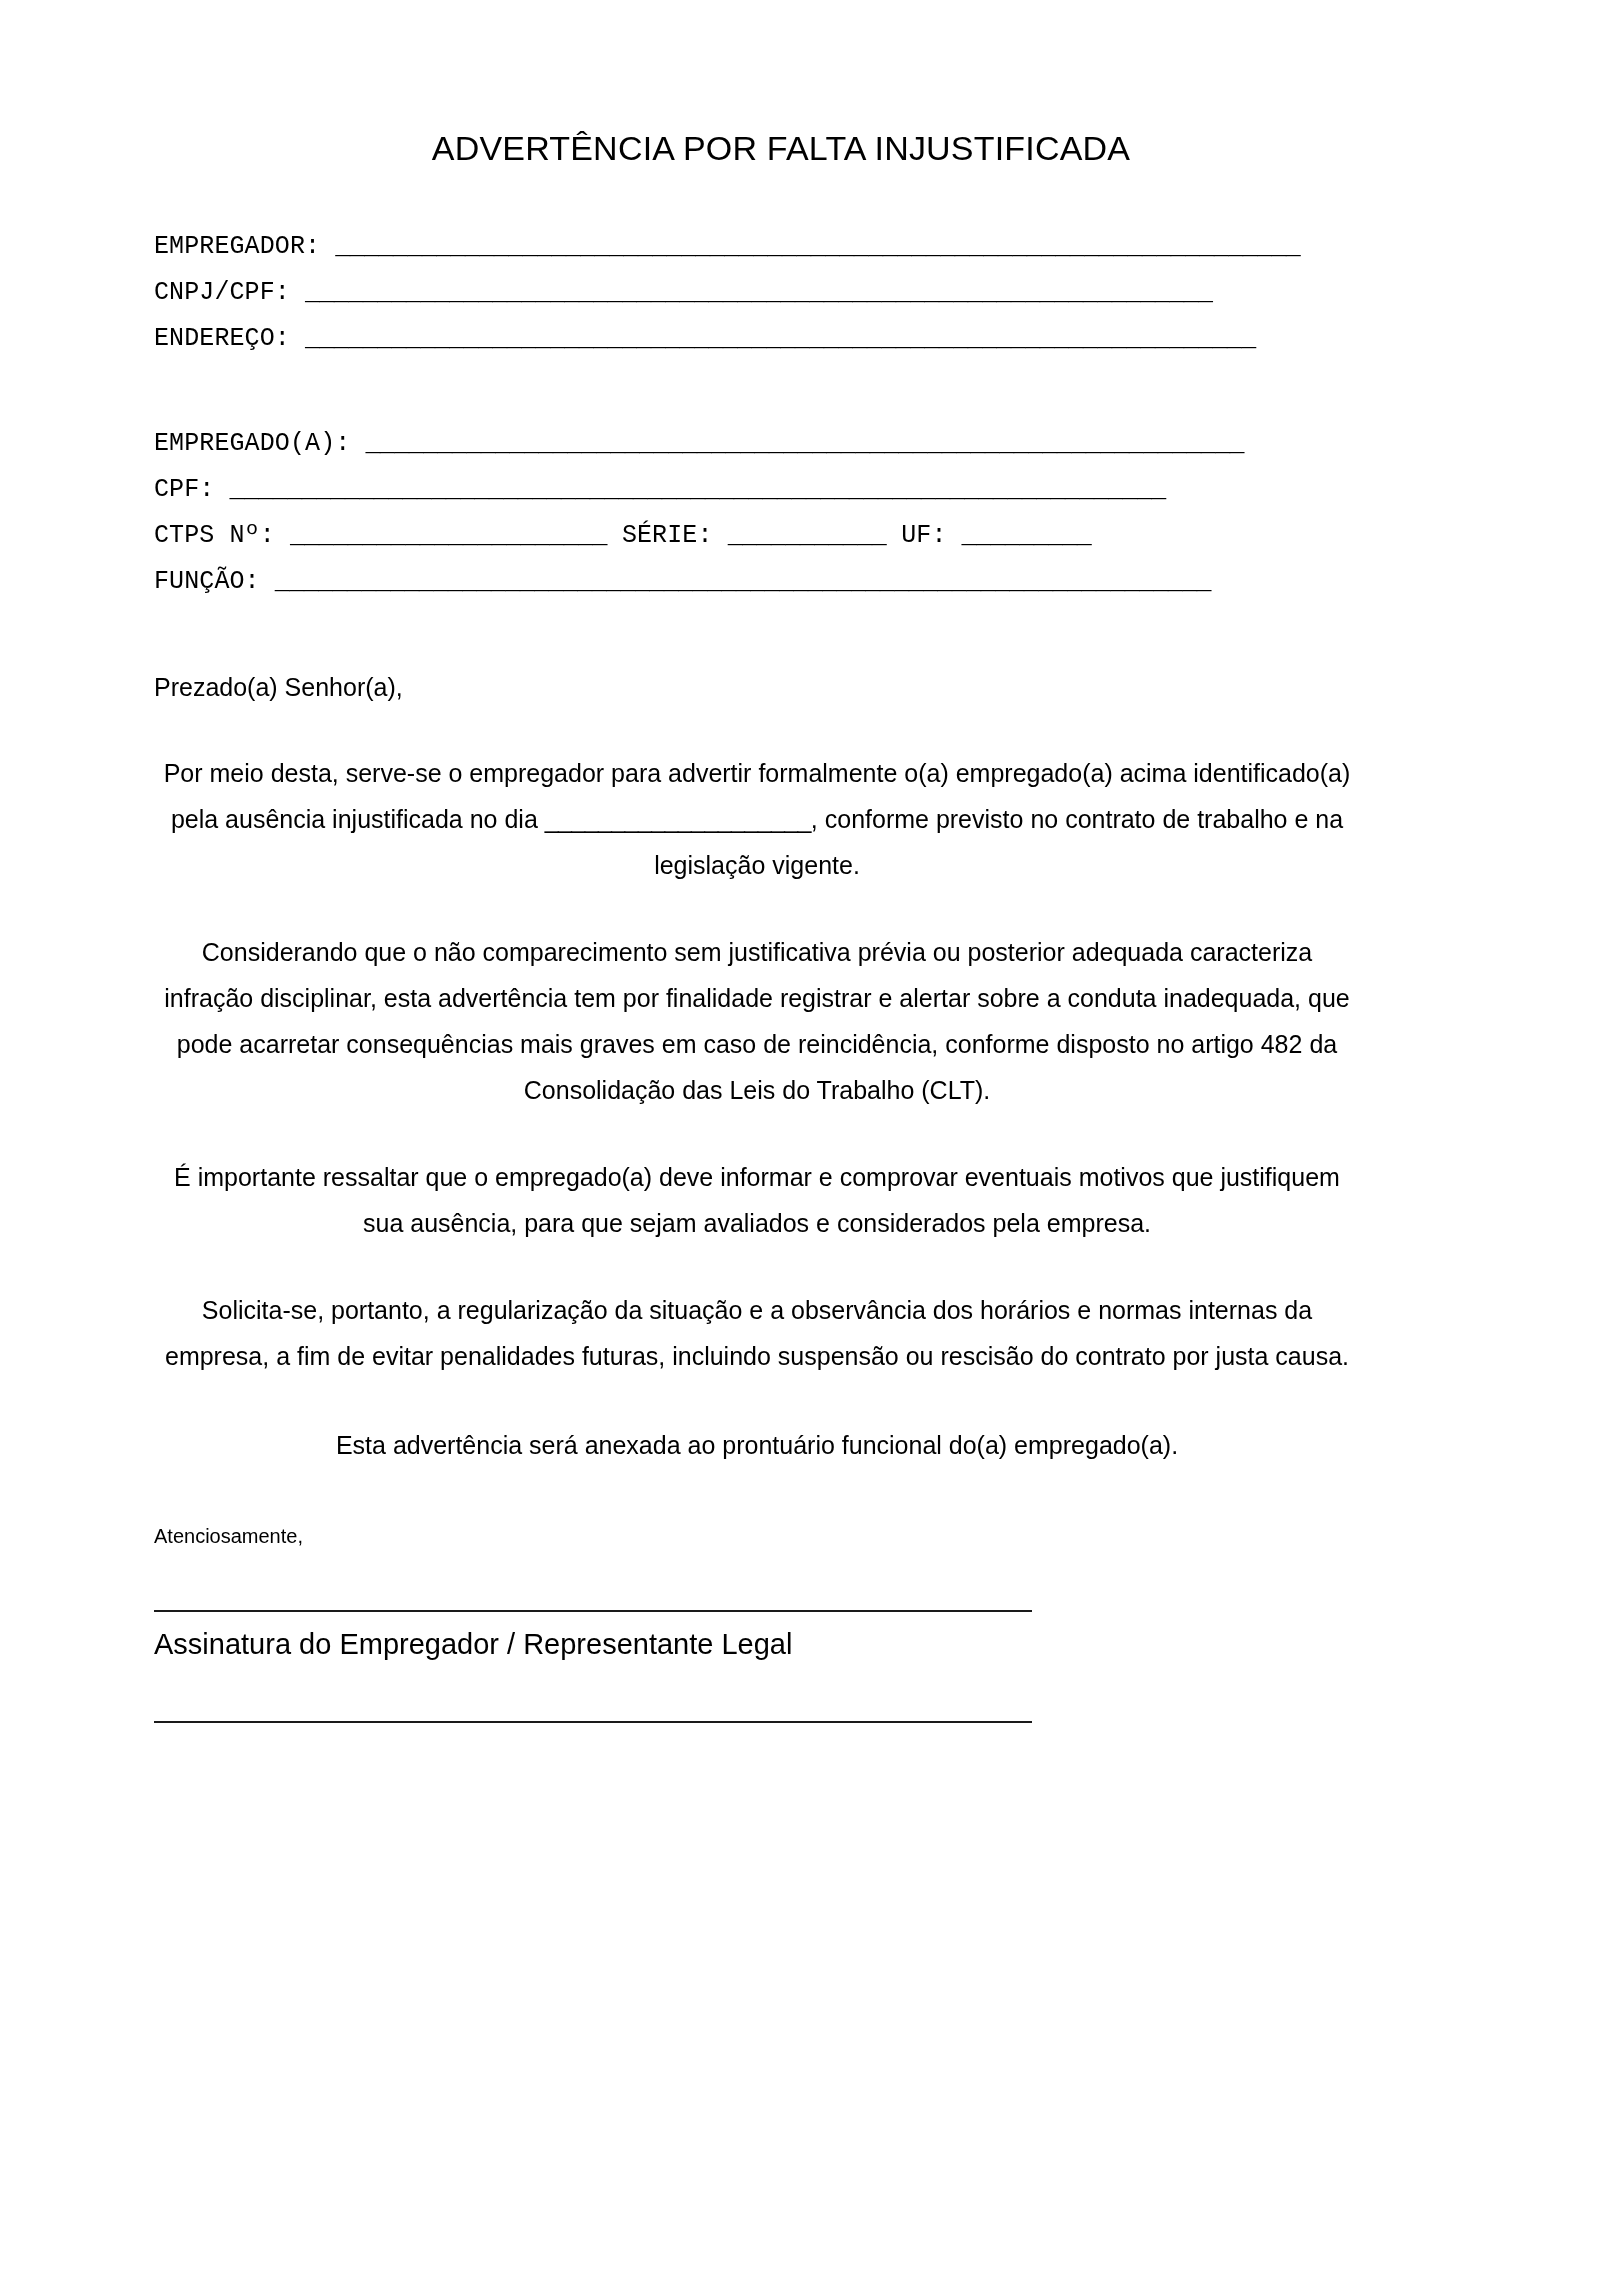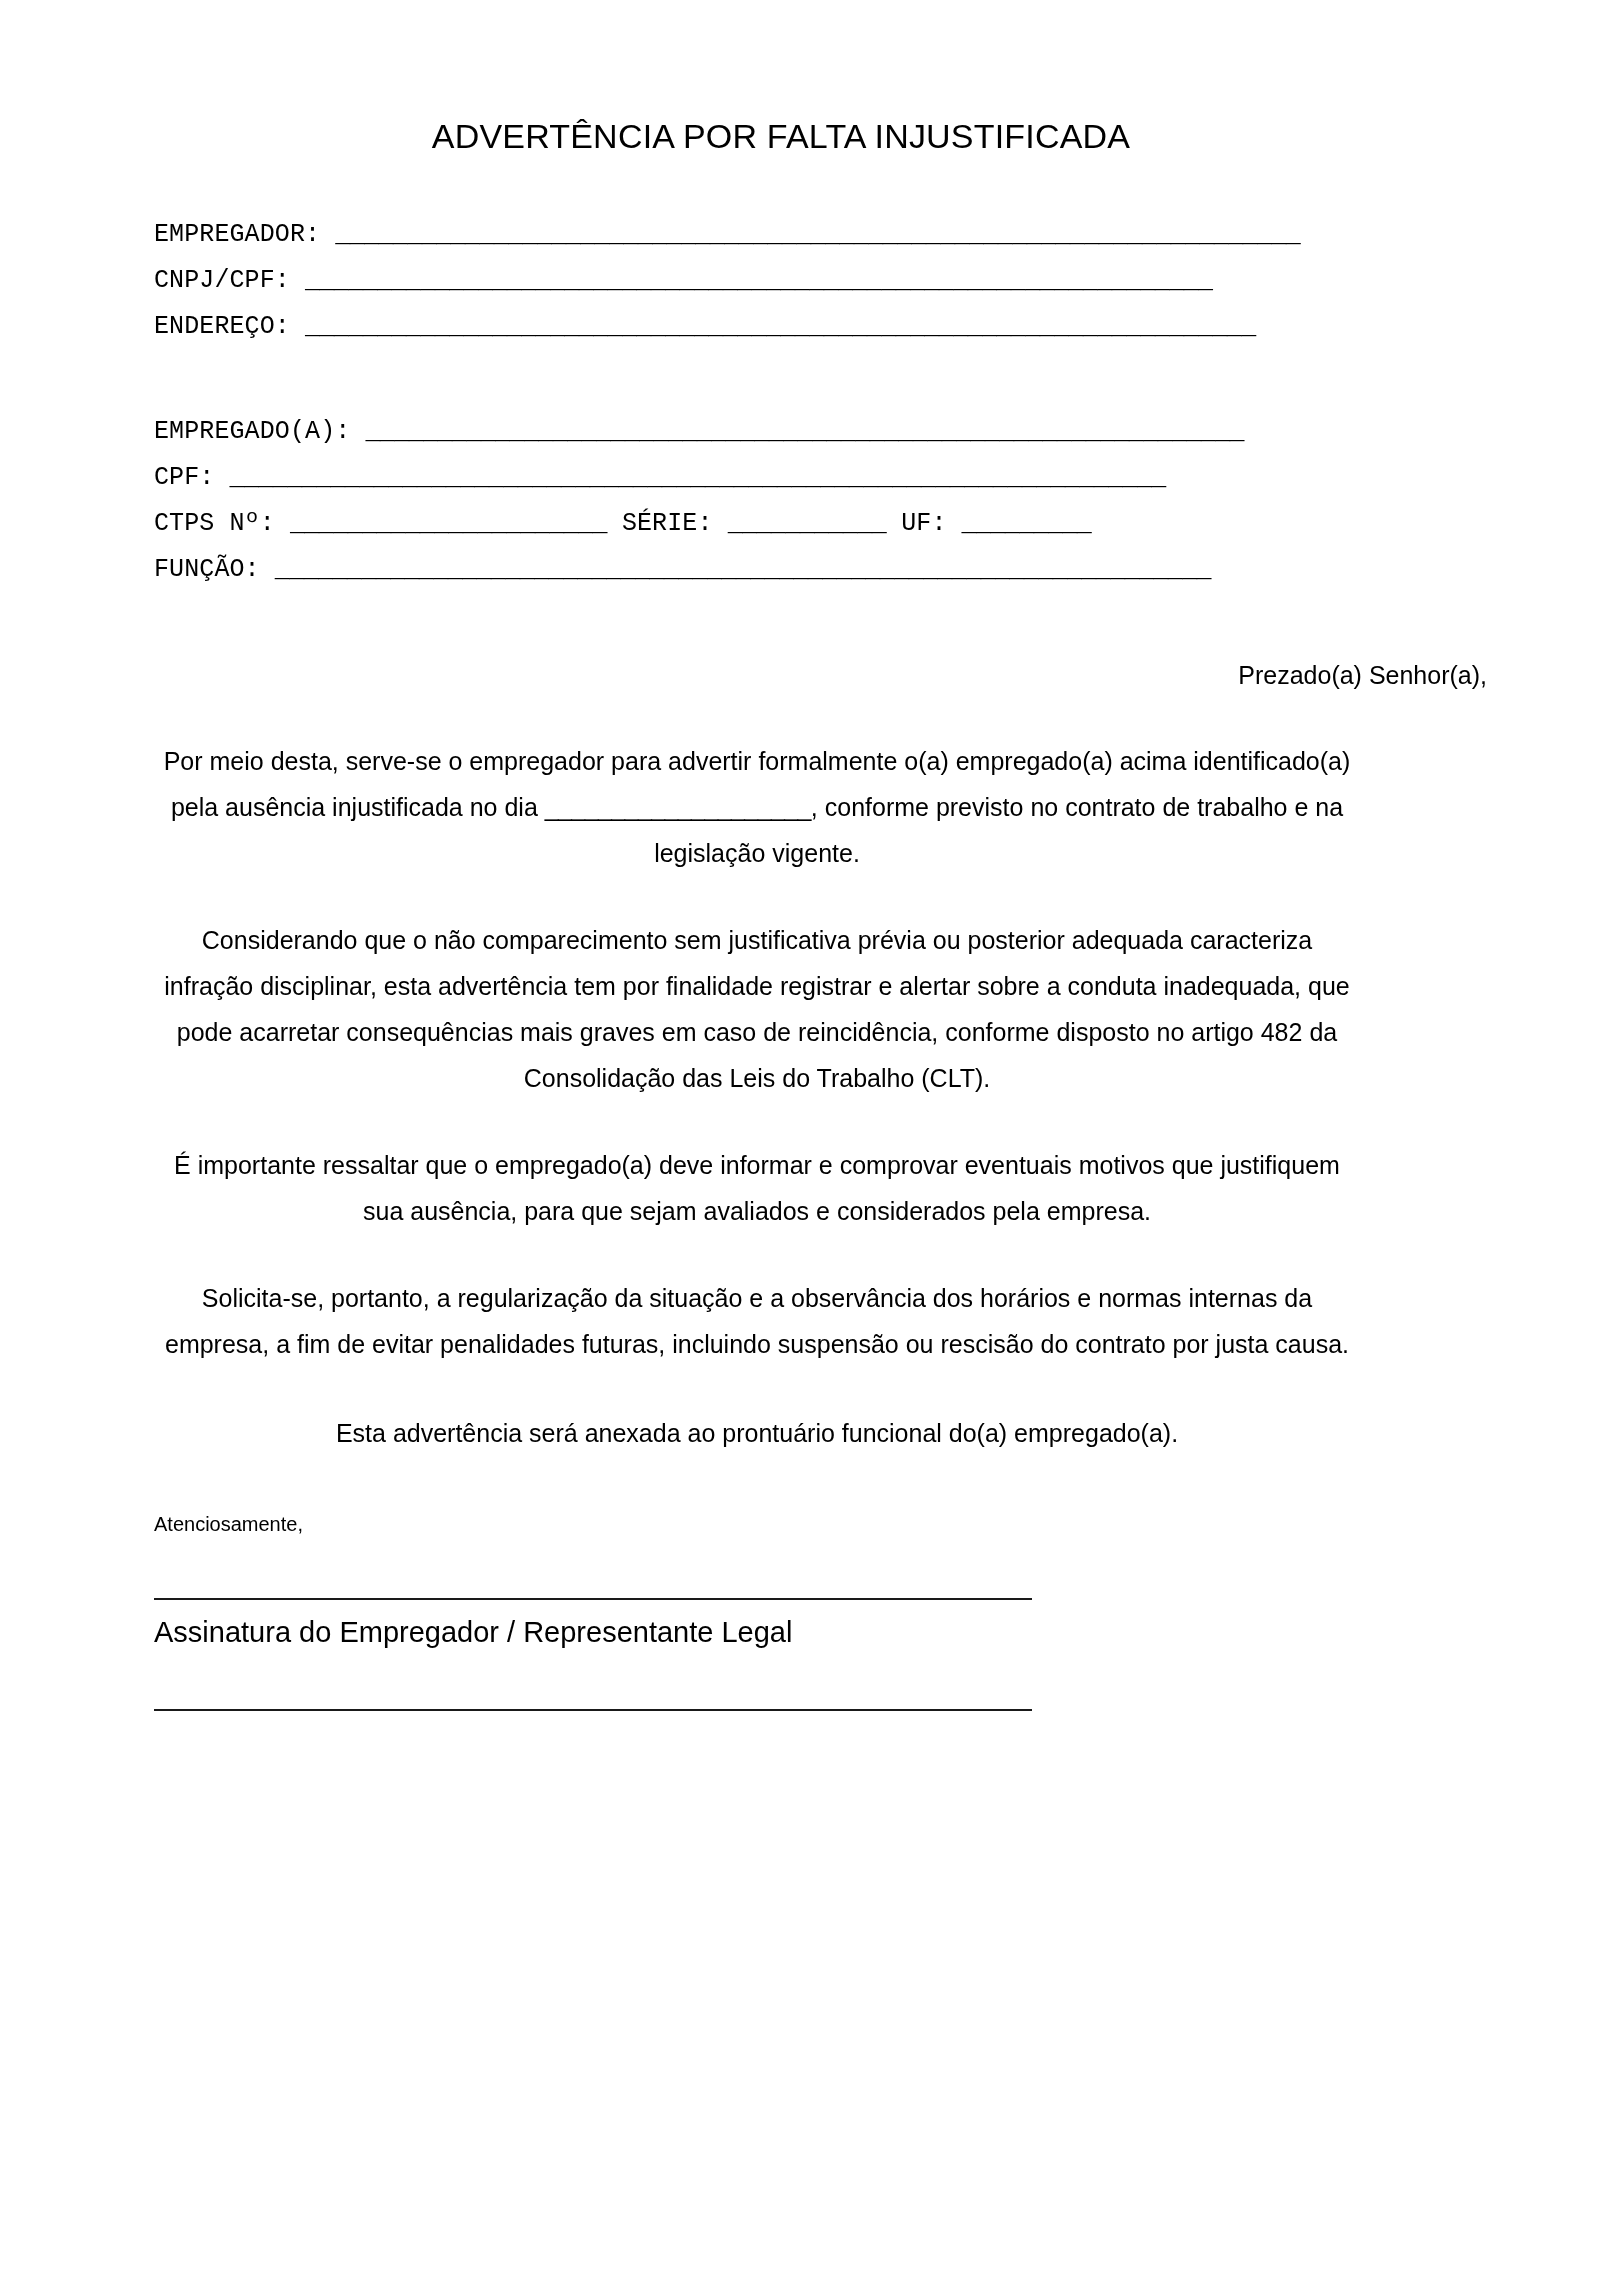--- a/index.html
+++ b/index.html
@@ -26,21 +26,21 @@
     top: 0;
     width: 1333px;
   }
 
   
   .doc-title {
     font-size: 34px;
     font-weight: 400;
     text-align: center;
     letter-spacing: 0.2px;
-    margin: 0;
+    margin: 12px;
     padding-top: 116px;
     width: 1176px;
     margin-left: 39px;
     line-height: 1.2;
   }
 
   
   .field-block {
     margin-top: 0;
   }
@@ -63,21 +63,20 @@
 
   .blank {
     letter-spacing: -0.6px;
   }
 
   
   .salutation {
     font-size: 25px;
     line-height: 43px;
     margin-top: 61px;
-    text-align: right;
   }
 
   .para {
     font-size: 25px;
     line-height: 46px;
     margin-top: 41px;
     max-width: 1206px;
     text-align: center;
   }
 

